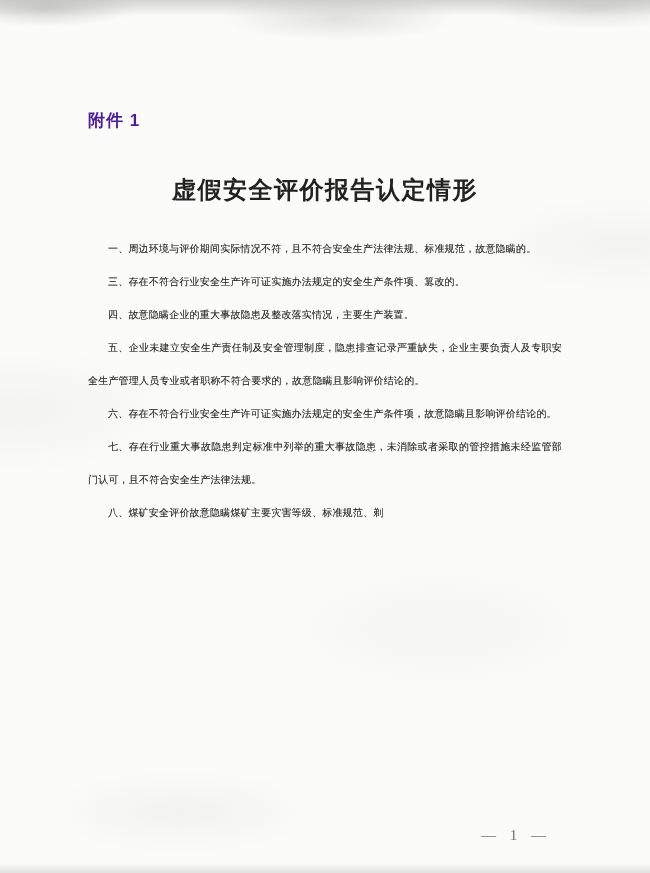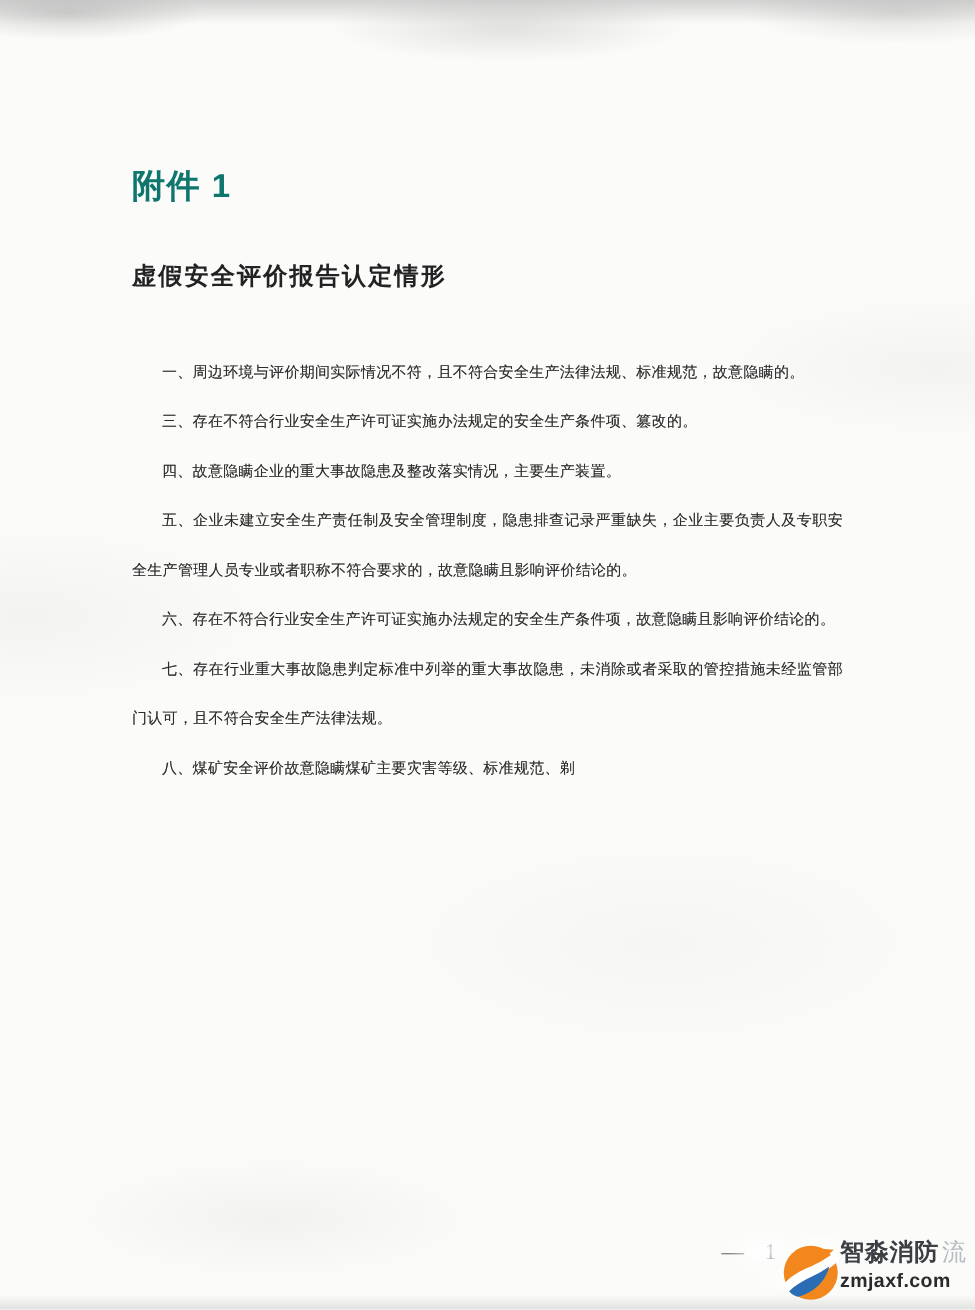--- a/index.html
+++ b/index.html
@@ -32,33 +32,33 @@
       radial-gradient(200px 60px at 28% 93%, rgba(160,160,160,0.10), transparent 70%),
       linear-gradient(to top, rgba(160,160,160,0.28), rgba(160,160,160,0) 10px);
   }
 
   .attachment-label {
     position: absolute;
     left: 88px;
     top: 109px;
     font-family: "Liberation Sans", "DejaVu Sans", sans-serif;
     font-weight: 700;
-    font-size: 22px;
+    font-size: 17px;
     letter-spacing: 1px;
-    color: #0f766e;
+    color: #4c1d95;
   }
 
   .doc-title {
     position: absolute;
     left: 88px;
     width: 474px;
     top: 174px;
     margin: 0;
-    text-align: left;
-    font-size: 16px;
+    text-align: center;
+    font-size: 24px;
     font-weight: 700;
     letter-spacing: 1.5px;
     color: #222;
   }
 
   .doc-body {
     position: absolute;
     left: 88px;
     width: 474px;
     top: 232px;
@@ -142,31 +142,14 @@
     <p>三、存在不符合行业安全生产许可证实施办法规定的安全生产条件项、篡改的。</p>
     <p>四、故意隐瞒企业的重大事故隐患及整改落实情况，主要生产装置。</p>
     <p>五、企业未建立安全生产责任制及安全管理制度，隐患排查记录严重缺失，企业主要负责人及专职安全生产管理人员专业或者职称不符合要求的，故意隐瞒且影响评价结论的。</p>
     <p>六、存在不符合行业安全生产许可证实施办法规定的安全生产条件项，故意隐瞒且影响评价结论的。</p>
     <p>七、存在行业重大事故隐患判定标准中列举的重大事故隐患，未消除或者采取的管控措施未经监管部门认可，且不符合安全生产法律法规。</p>
     <p>八、煤矿安全评价故意隐瞒煤矿主要灾害等级、标准规范、剃</p>
   </div>
 
   <div class="page-number">— 1 —</div>
 
-  <div class="watermark">
-    <span class="wm-halo"></span>
-
-    <svg class="wm-logo" viewBox="0 0 36 36" aria-hidden="true">
-      <circle cx="18" cy="18" r="17.5" fill="#f2871d"></circle>
-      <path d="M0,26 C10,14 20,16 34,4 L36,10 C26,20 14,22 6,31 Z" fill="#ffffff"></path>
-      <path d="M4,30 C12,22 22,20 30,14 C28,23 20,31 10,33.5 C8,33.5 5.5,32 4,30 Z" fill="#2a6db5"></path>
-      <path d="M20,2 L33,3 L26,9 Z" fill="#f2871d"></path>
-    </svg>
-
-    <div class="wm-text">
-      <div class="wm-brand-line">
-        <span>智淼消防</span><span class="wm-brand-suffix">流</span>
-      </div>
-      <div class="wm-domain">zmjaxf.com</div>
-    </div>
-  </div>
 
 </div>
 
 </body></html>

